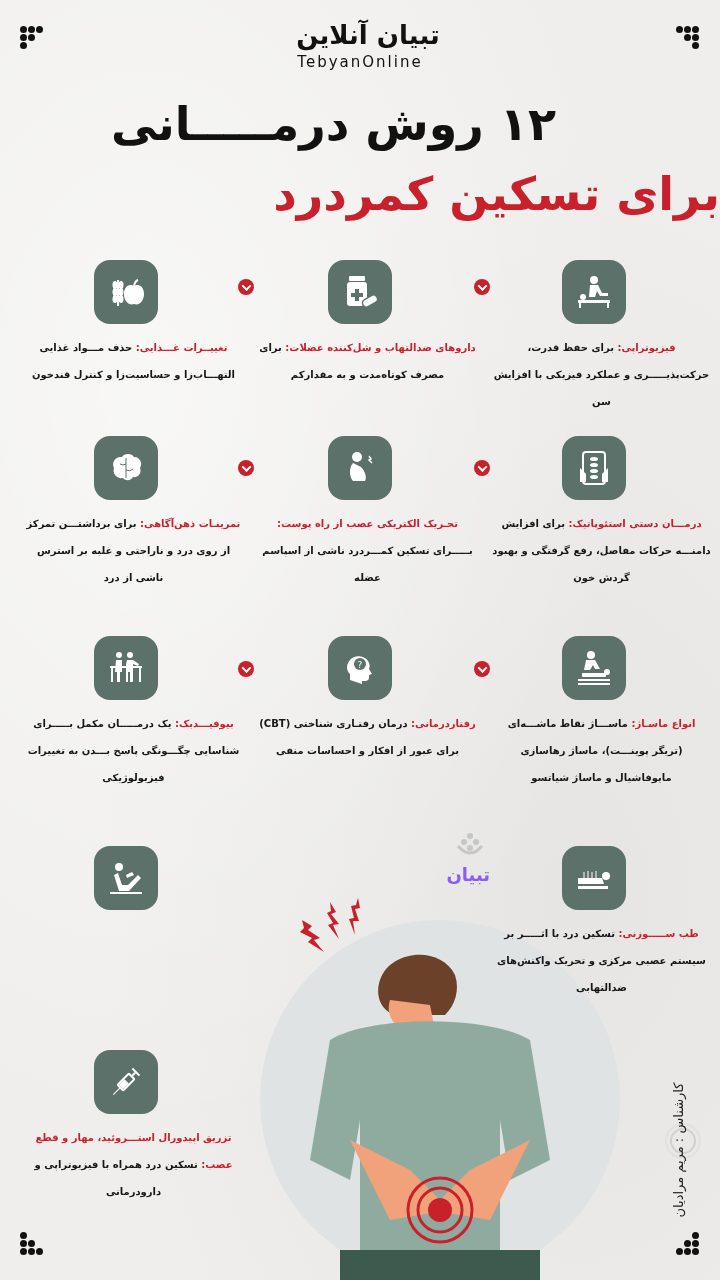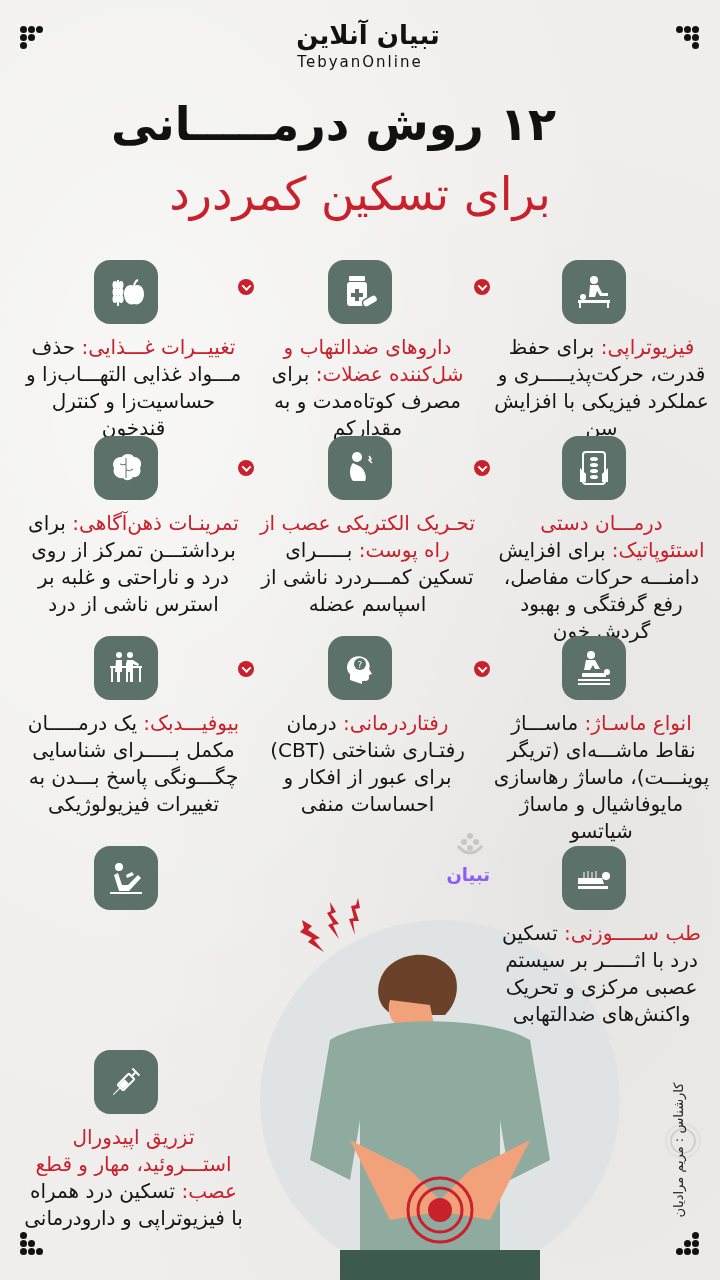--- a/index.html
+++ b/index.html
@@ -7,25 +7,25 @@
   .paper{position:absolute;inset:0;background:
     radial-gradient(ellipse at 20% 30%,rgba(255,255,255,.55),transparent 60%),
     radial-gradient(ellipse at 80% 70%,rgba(220,220,218,.5),transparent 60%),
     #efeeec;}
   .corner{position:absolute;width:28px;height:28px;}
   .corner i{position:absolute;width:7px;height:7px;border-radius:50%;background:#111;}
   .header{position:absolute;top:18px;left:0;width:720px;text-align:center;}
   .logo-fa{font-family:"DejaVu Sans",sans-serif;font-weight:bold;font-size:26px;color:#111;line-height:34px;padding-left:16px;}
   .logo-en{font-family:"DejaVu Sans",sans-serif;font-size:15px;letter-spacing:2px;color:#111;direction:ltr;line-height:20px;}
   .title1{position:absolute;top:94px;left:0;width:667px;text-align:center;font-weight:bold;font-size:46px;line-height:60px;color:#111;}
-  .title2{position:absolute;top:164px;left:0;width:720px;text-align:center;font-weight:normal;font-size:46px;line-height:60px;color:#c8212b;}
+  .title2{position:absolute;top:164px;left:0;width:720px;font-weight:bold;font-size:46px;line-height:60px;color:#c8212b;}
   .item{position:absolute;width:236px;text-align:center;}
   .tile{width:64px;height:64px;border-radius:16px;background:#5c716a;margin:0 auto 10px auto;display:flex;align-items:center;justify-content:center;}
   .tile svg{width:40px;height:40px;}
-  .txt{font-size:20px;line-height:27px;color:#161616;font-weight:normal;margin-left:15px;}
+  .txt{font-size:10px;line-height:27px;color:#161616;font-weight:bold;margin-left:15px;}
   .hl{color:#c8212b;}
   .marker{position:absolute;width:16px;height:16px;border-radius:50%;background:#c8212b;display:flex;align-items:center;justify-content:center;}
   .marker::after{content:"";width:5px;height:5px;border-right:2px solid #fff;border-bottom:2px solid #fff;transform:rotate(45deg) translate(-1px,-1px);}
   .credit{position:absolute;left:668px;top:1060px;width:20px;height:180px;}
   .credit span{position:absolute;left:50%;top:50%;transform:translate(-50%,-50%) rotate(-90deg);white-space:nowrap;font-size:13px;color:#222;}
   .illus{position:absolute;left:240px;top:880px;width:400px;height:400px;}
   .watermark{position:absolute;left:450px;top:830px;width:40px;text-align:center;color:#8b5cf6;font-size:18px;font-weight:bold;}
   .ring{position:absolute;border-radius:50%;border:2px solid #d0d0d0;}
 </style>
 </head>

